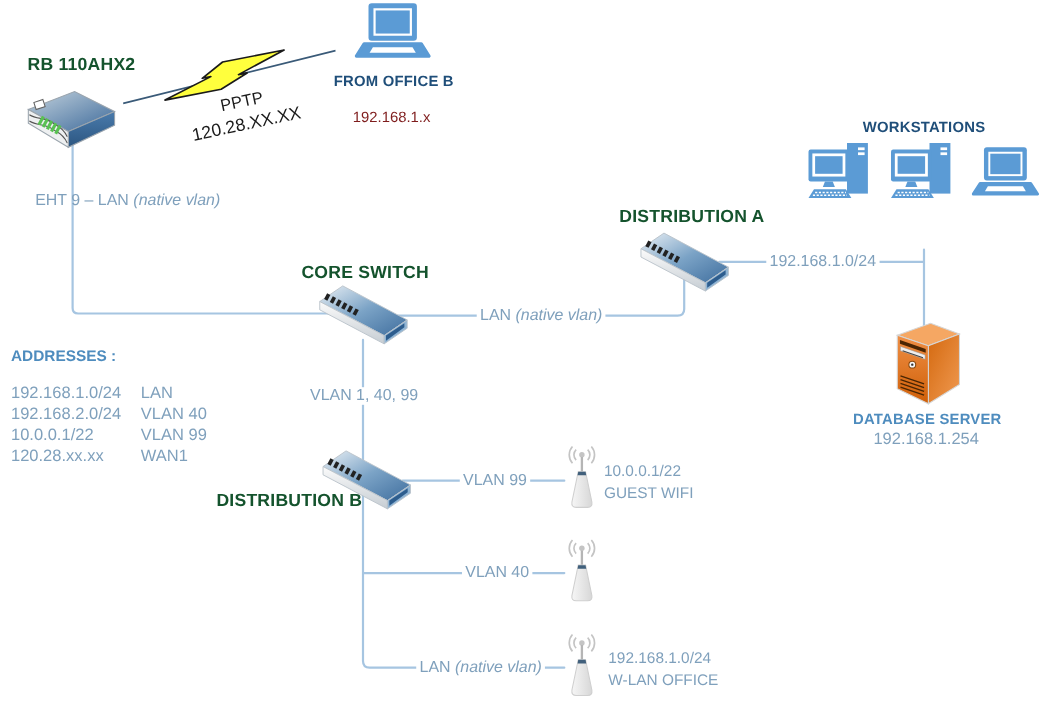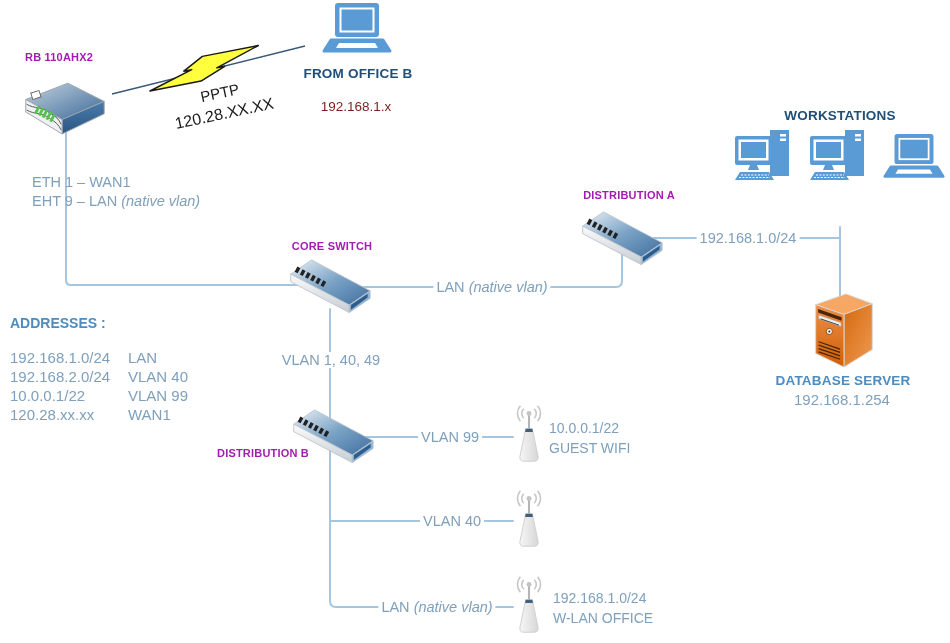--- a/index.html
+++ b/index.html
@@ -2,21 +2,21 @@
 <html><head>
 <meta charset="utf-8">
 <style>
   html,body{margin:0;padding:0;background:#fff;}
   .canvas{
     position:relative;width:950px;height:643px;background:#fff;overflow:hidden;
     font-family:"Liberation Sans", sans-serif;
   }
   .abs{position:absolute;}
   .wires{position:absolute;left:0;top:0;width:950px;height:643px;}
-  .h-blue{position:absolute;color:#a21caf;font-weight:bold;font-size:11px;white-space:nowrap;letter-spacing:.2px;}
+  .h-blue{position:absolute;color:#14532d;font-weight:bold;font-size:16px;white-space:nowrap;letter-spacing:.2px;}
   .h-dark{position:absolute;color:#1F4E79;font-weight:bold;font-size:13.5px;white-space:nowrap;letter-spacing:.2px;}
   .center{transform:translateX(-50%);}
   .lbl-line{
     position:absolute;background:#fff;color:#7FA0BC;font-size:14.5px;
     padding:0 3px;white-space:nowrap;transform:translate(-50%,-50%);
   }
   .it{font-style:italic;}
   .eth-notes{position:absolute;left:32px;top:173px;color:#7FA0BC;font-size:14.5px;line-height:19px;white-space:nowrap;}
   .addr{position:absolute;left:10px;top:314px;font-size:15px;line-height:19px;}
   .addr .title{color:#4E8CBE;font-weight:bold;font-size:14px;margin-bottom:15px;}
@@ -169,21 +169,20 @@
     <div class="p2">120.28.XX.XX</div>
   </div>
 
   <svg class="abs" style="left:322px;top:2px" width="70" height="54" viewBox="0 0 70 54">
       <use href="#sym-laptop"></use>
     </svg>
   <div class="h-dark center" style="left:358px;top:66px">FROM OFFICE B</div>
   <div class="abs cap-ip center" style="left:356px;top:87px">192.168.1.x</div>
 
   <div class="eth-notes">
-    <div>ETH 1 – WAN1</div>
     <div><span>EHT 9 – LAN </span><span class="it">(native vlan)</span></div>
   </div>
 
   <div class="addr">
     <div class="title">ADDRESSES :</div>
     <div class="addr-row">
       <span>192.168.1.0/24</span>
         <span>LAN</span>
     </div>
     <div class="addr-row">
@@ -249,20 +248,20 @@
     </svg>
   <div class="ap-caption" style="top:588px;left:553px">
     <div>192.168.1.0/24</div>
     <div>W-LAN OFFICE</div>
   </div>
 
   <div class="lbl-line" style="left:492px;top:287px">
     <span>LAN </span><span class="it">(native vlan)</span>
   </div>
   <div class="lbl-line" style="left:748px;top:238px">192.168.1.0/24</div>
-  <div class="lbl-line" style="left:331px;top:360px">VLAN 1, 40, 49</div>
+  <div class="lbl-line" style="left:331px;top:360px">VLAN 1, 40, 99</div>
   <div class="lbl-line" style="left:450px;top:437px">VLAN 99</div>
   <div class="lbl-line" style="left:452px;top:521px">VLAN 40</div>
   <div class="lbl-line" style="left:437px;top:607px">
     <span>LAN </span><span class="it">(native vlan)</span>
   </div>
 
 </div>
 
 </body></html>

